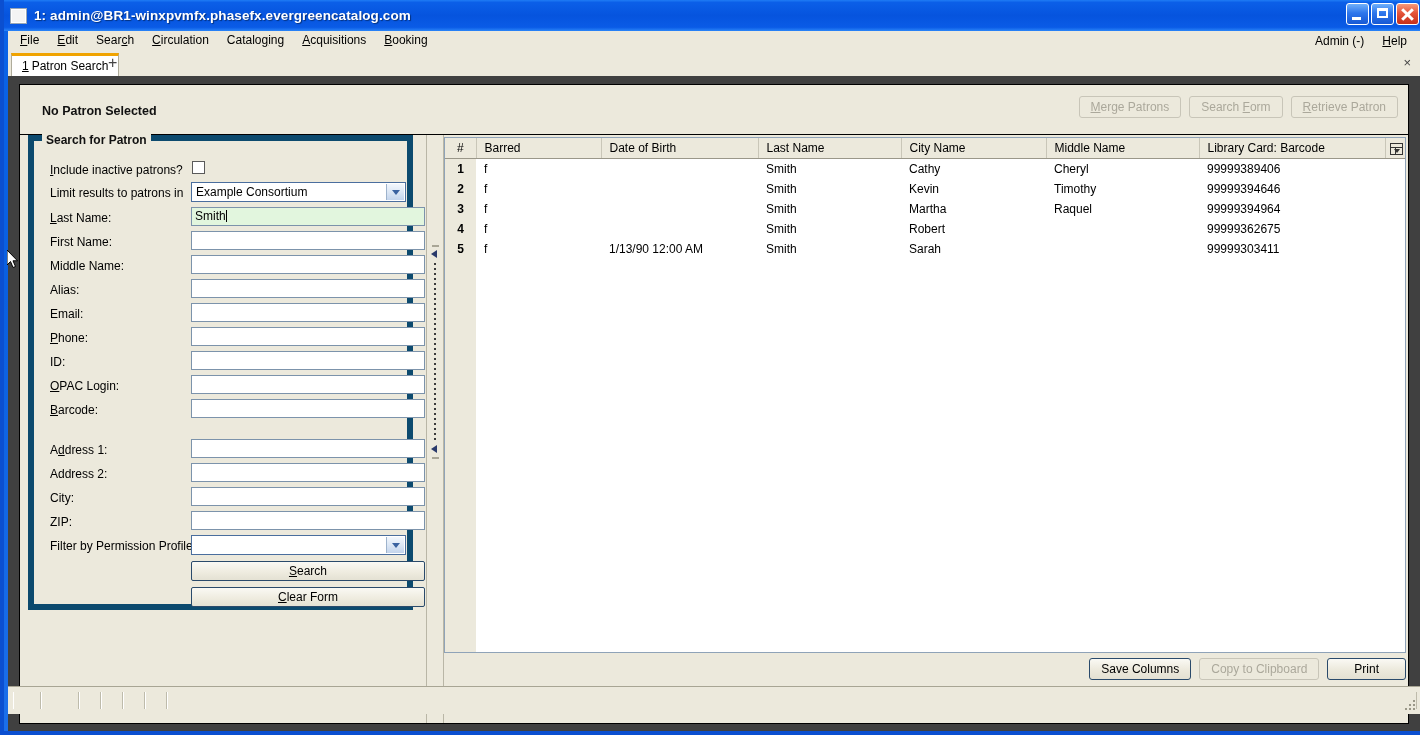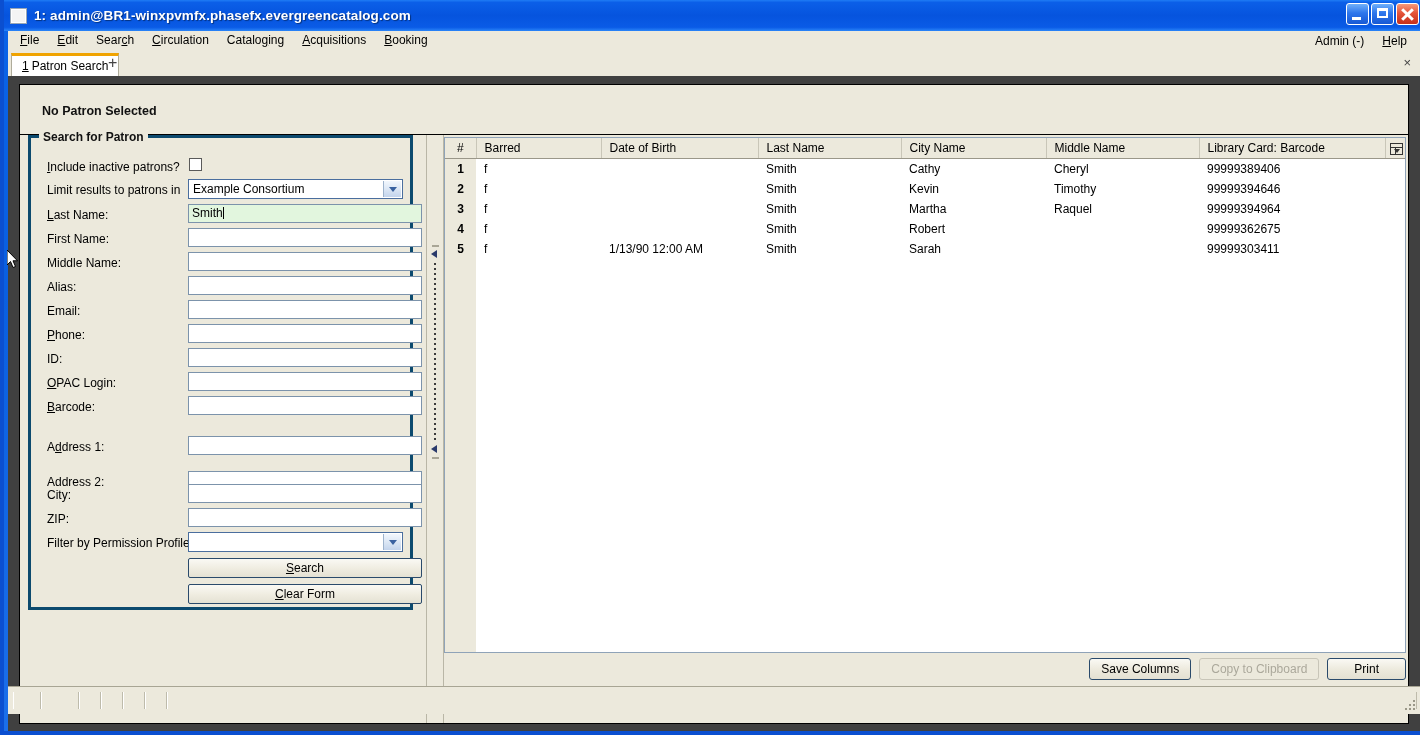--- a/index.html
+++ b/index.html
@@ -232,21 +232,21 @@
     left: 0; top: 50px;
     width: 406px;
     height: 588px;
     background: #ECE9DC;
   }
   #search-group {
     position: absolute;
     left: 8px; top: 0px;
     width: 385px;
     height: 475px;
-    border: 3px solid #0c4a6e;
+    border: 6px solid #0c4a6e;
     box-sizing: border-box;
   }
   #search-group-title {
     position: absolute;
     left: 8px; top: -8px;
     background: #ECE9DC;
     padding: 0 4px;
     font-size: 12px;
     font-weight: bold;
     color: #111;
@@ -588,20 +588,25 @@
       </div>
       <div id="tab-add">+</div>
       <div id="tabstrip-close">×</div>
     </div>
 
     <div id="content">
       <div id="content-inner">
 
         <div id="patron-header">
           <div id="patron-status">No Patron Selected</div>
+          <div id="header-buttons">
+            <div class="btn disabled"><u>M</u>erge Patrons</div>
+            <div class="btn disabled">Search <u>F</u>orm</div>
+            <div class="btn disabled"><u>R</u>etrieve Patron</div>
+          </div>
         </div>
 
         <div id="left-panel">
           <div id="search-group">
             <div id="search-group-title">Search for Patron</div>
 
             <div class="form-row" style="top:41px;">
               <div class="form-label">Limit results to patrons in</div>
               <div class="combo wide">
                 <span>Example Consortium</span>
@@ -657,21 +662,21 @@
             <div class="form-row" style="top:258px;">
               <div class="form-label"><u>B</u>arcode:</div>
               <div class="form-input"><span></span></div>
             </div>
 
             <div class="form-row" style="top:298px;">
               <div class="form-label">A<u>d</u>dress 1:</div>
               <div class="form-input"><span></span></div>
             </div>
 
-            <div class="form-row" style="top:322px;margin-top:11px;">
+            <div class="form-row" style="top:322px;">
               <div class="form-label">Address 2:</div>
               <div class="form-input"><span></span></div>
             </div>
 
             <div class="form-row" style="top:346px;">
               <div class="form-label">City:</div>
               <div class="form-input"><span></span></div>
             </div>
 
             <div class="form-row" style="top:370px;">

